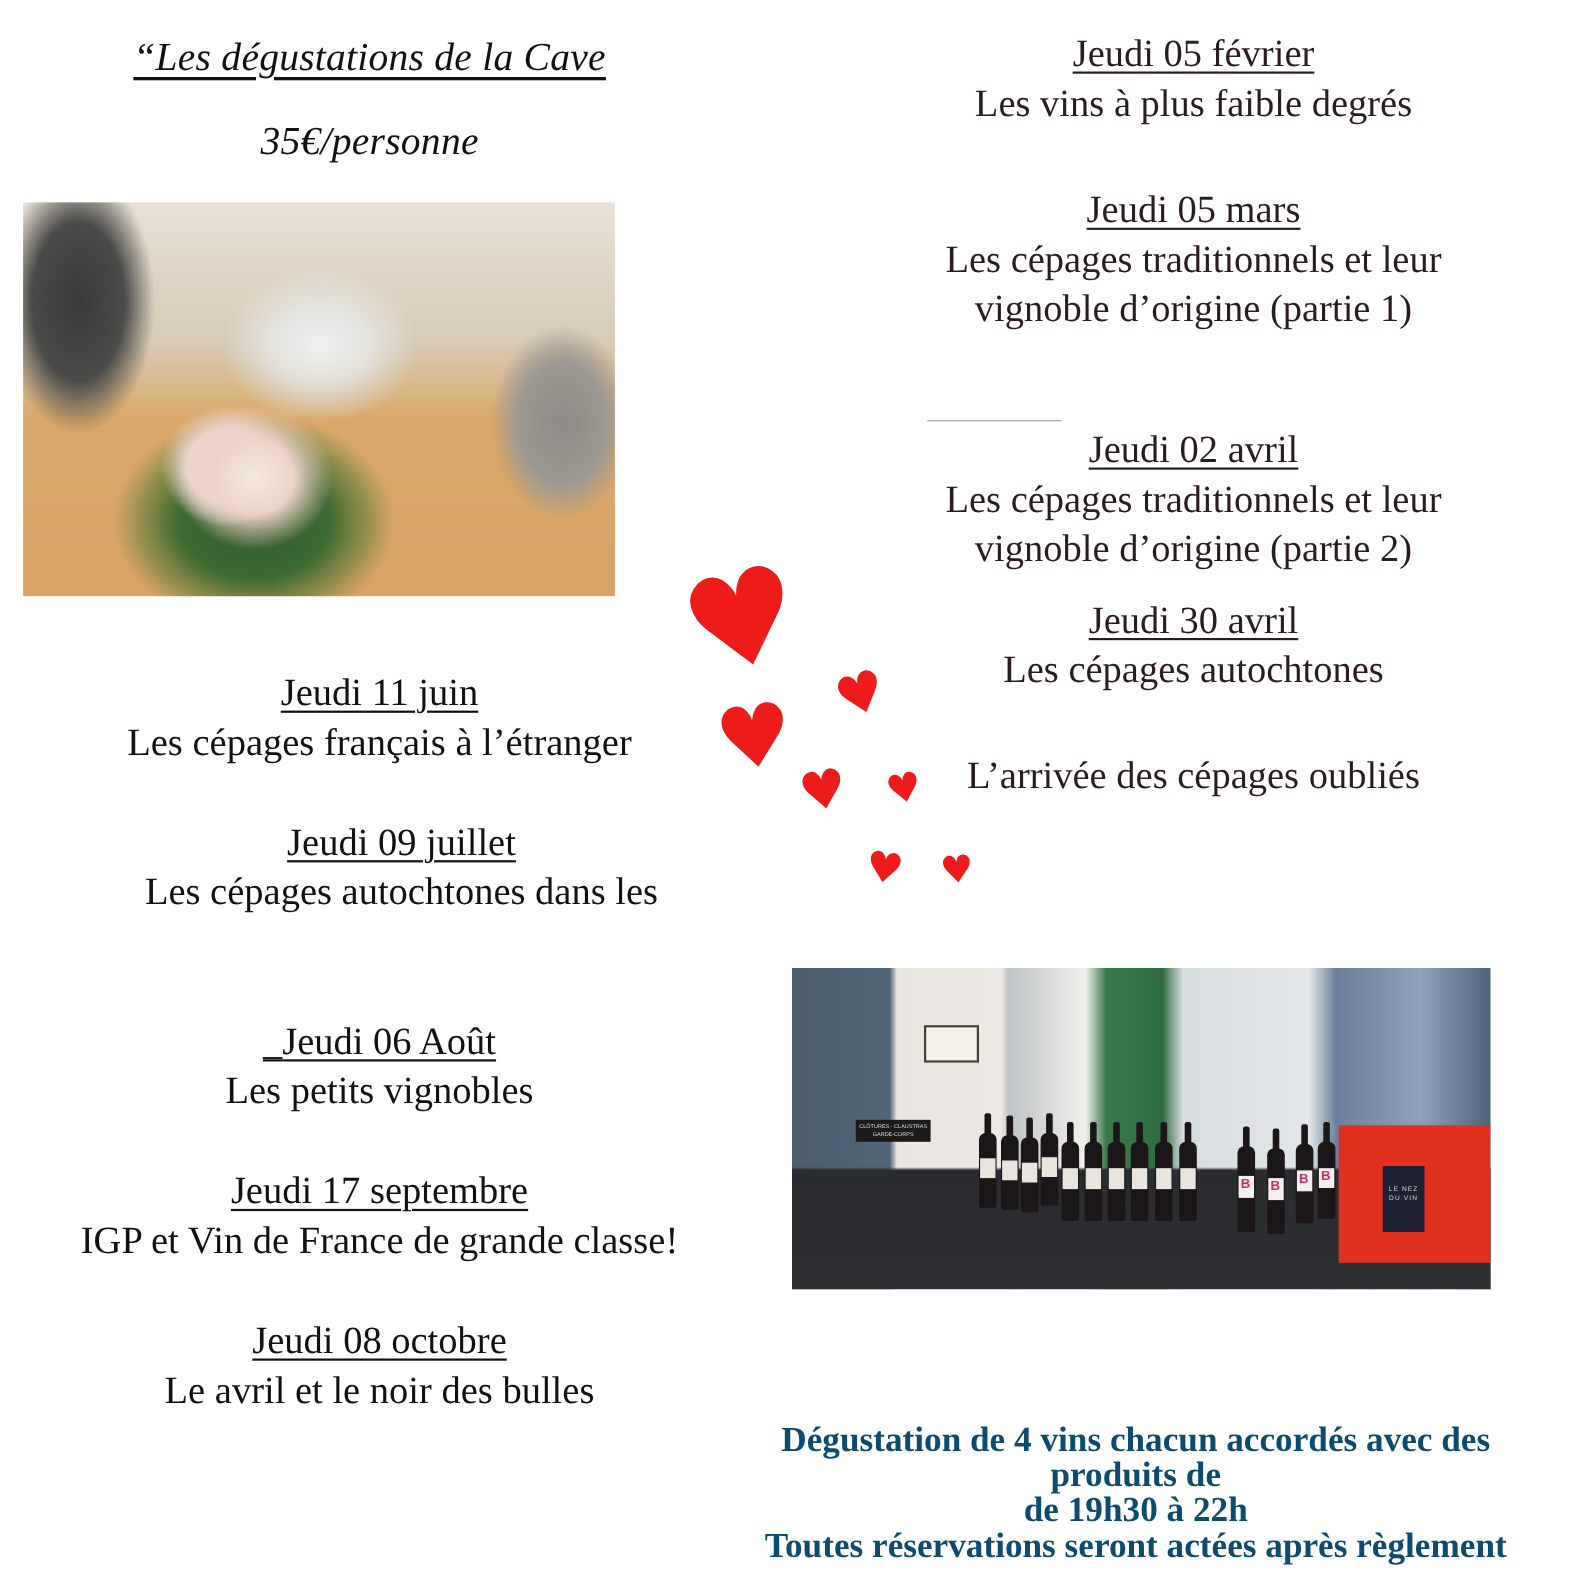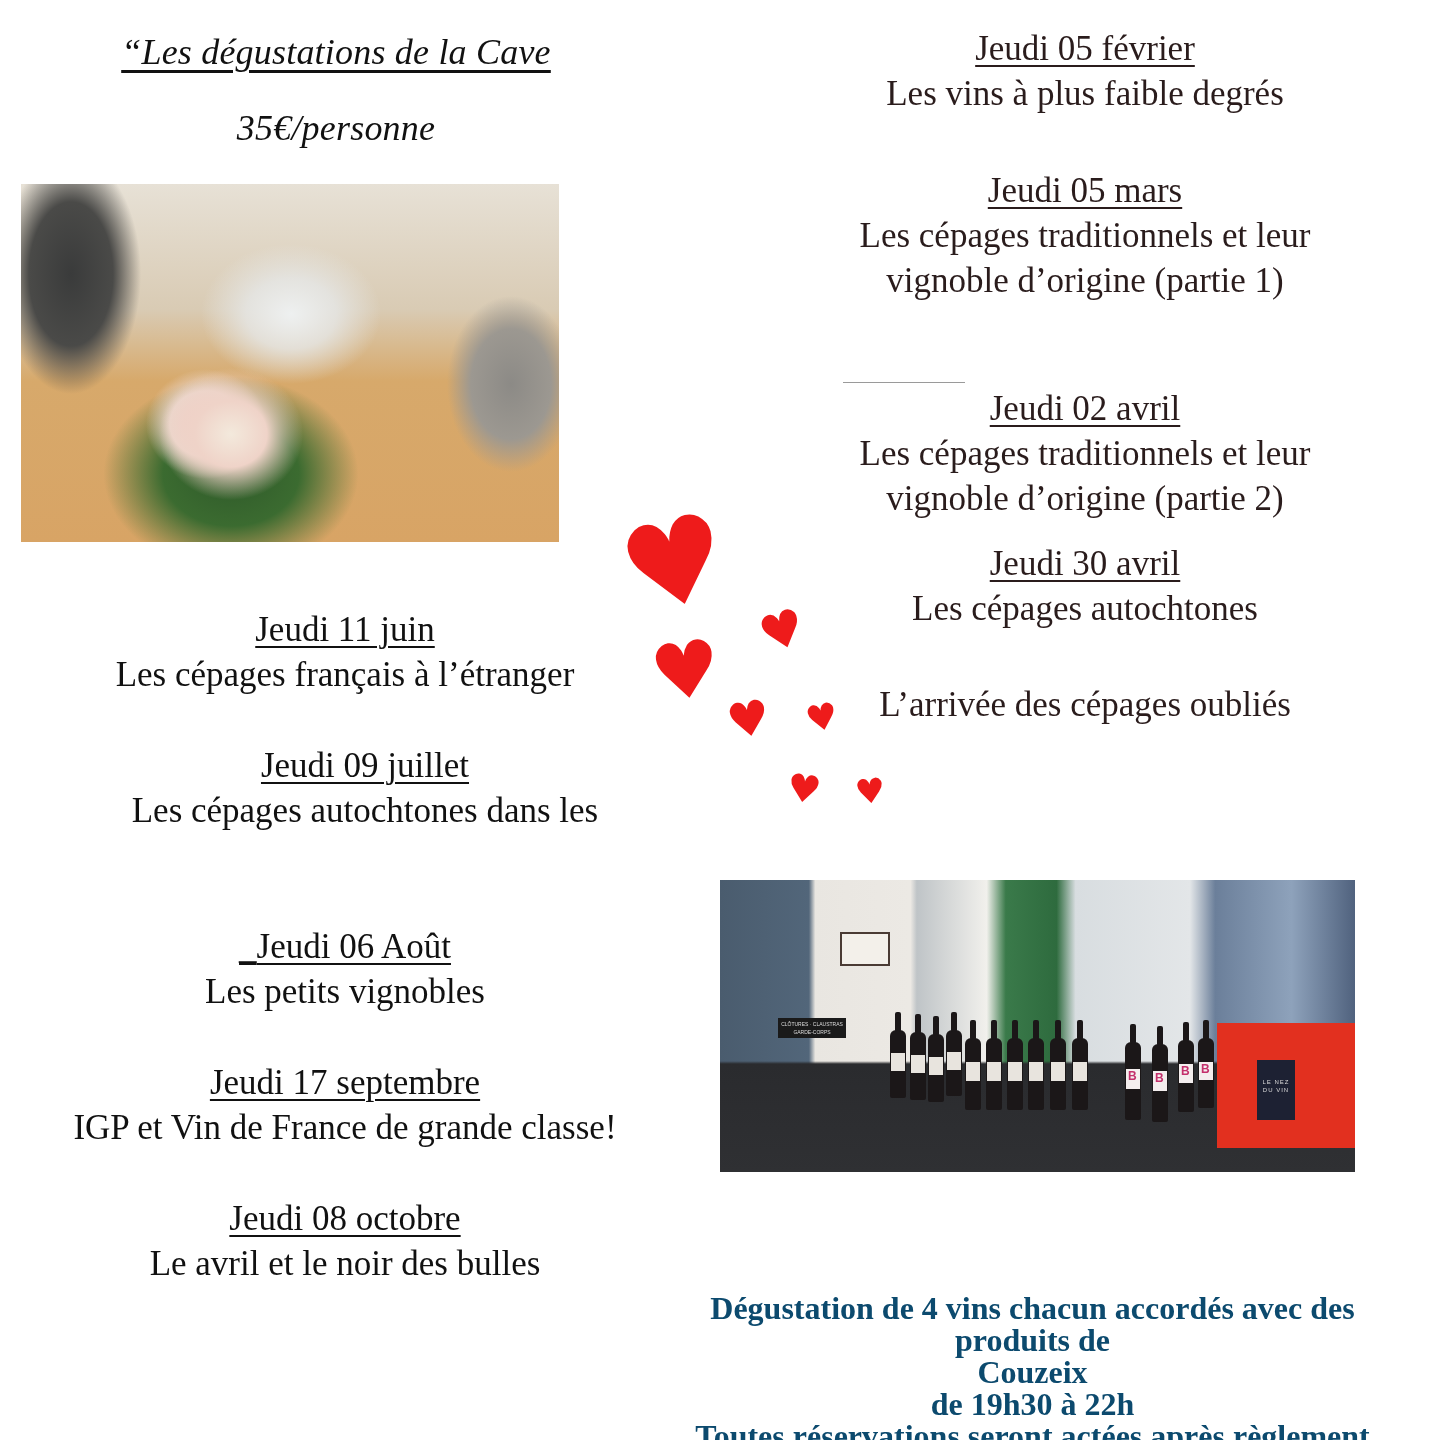--- a/index.html
+++ b/index.html
@@ -281,16 +281,15 @@
       <div class="label b"></div>
     </div>
 
   <div class="redbox">
     <div class="plate">LE NEZ DU VIN</div>
   </div>
 </div>
 
 <div class="abs footer-note">
   <span>Dégustation de 4 vins chacun accordés avec des produits de</span>
-  <span>Couzeix</span>
   <span>de 19h30 à 22h</span>
   <span>Toutes réservations seront actées après règlement</span>
 </div>
 
 </body></html>

